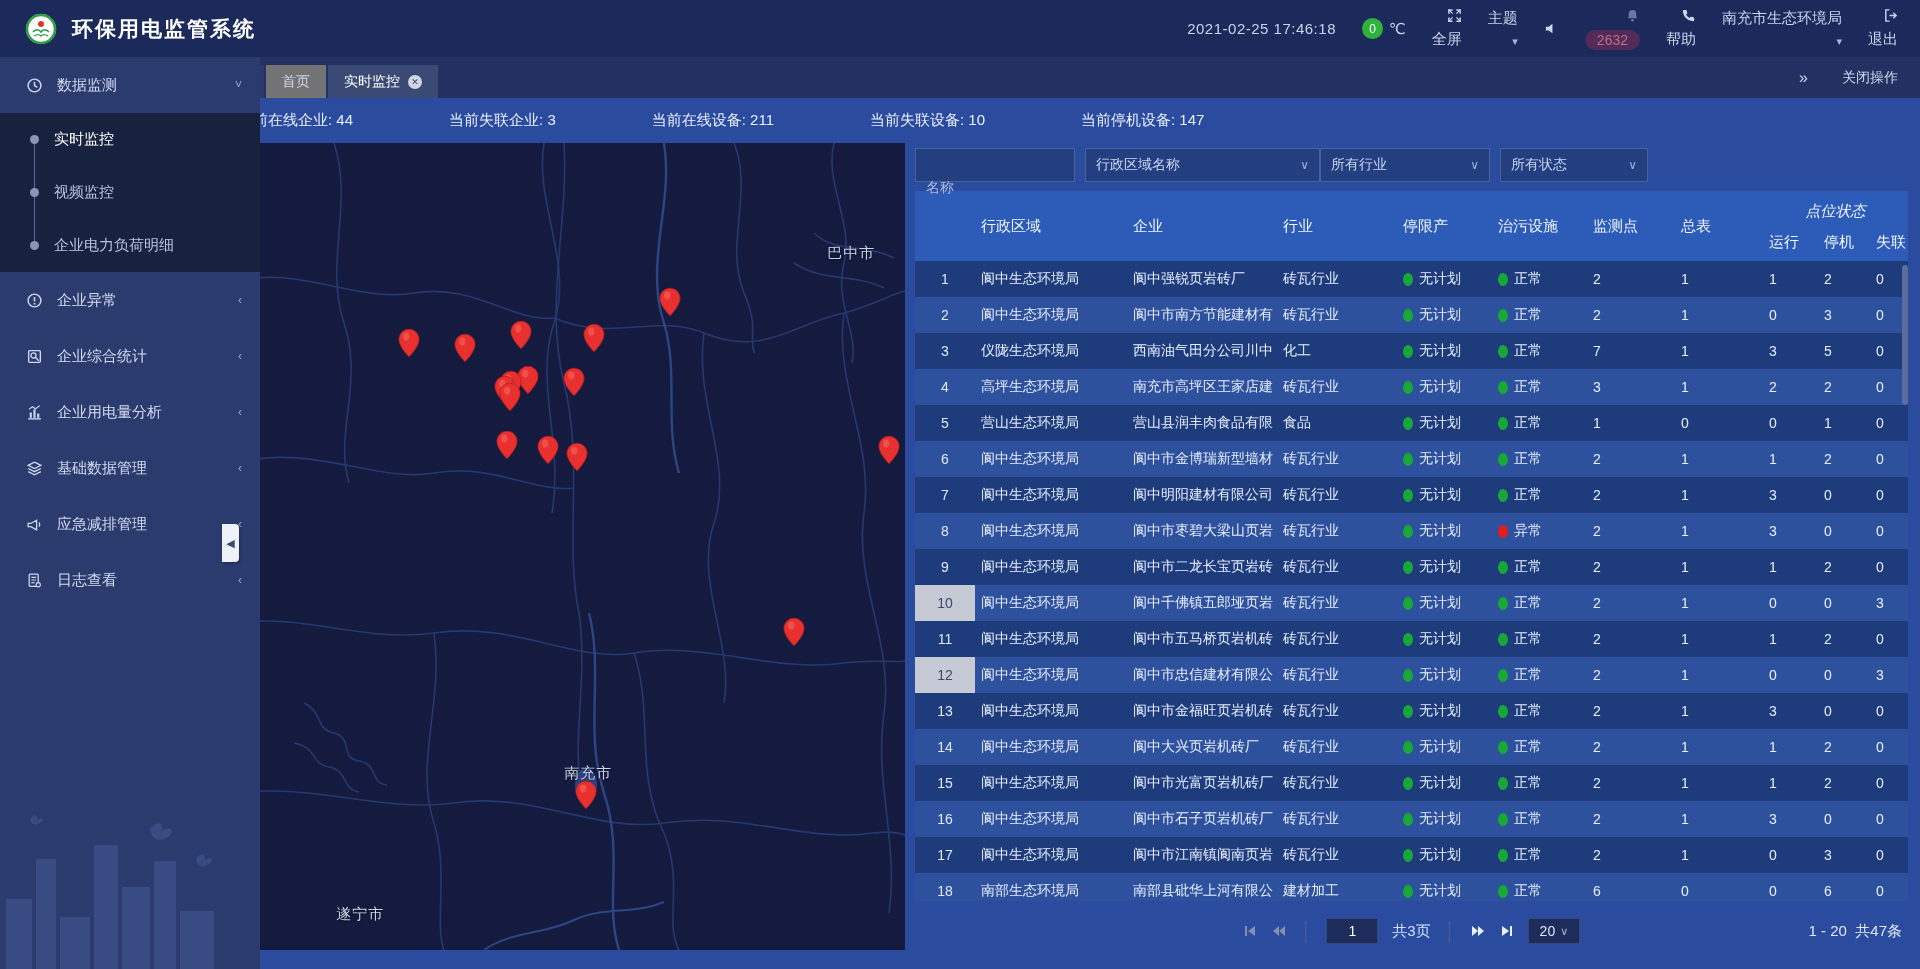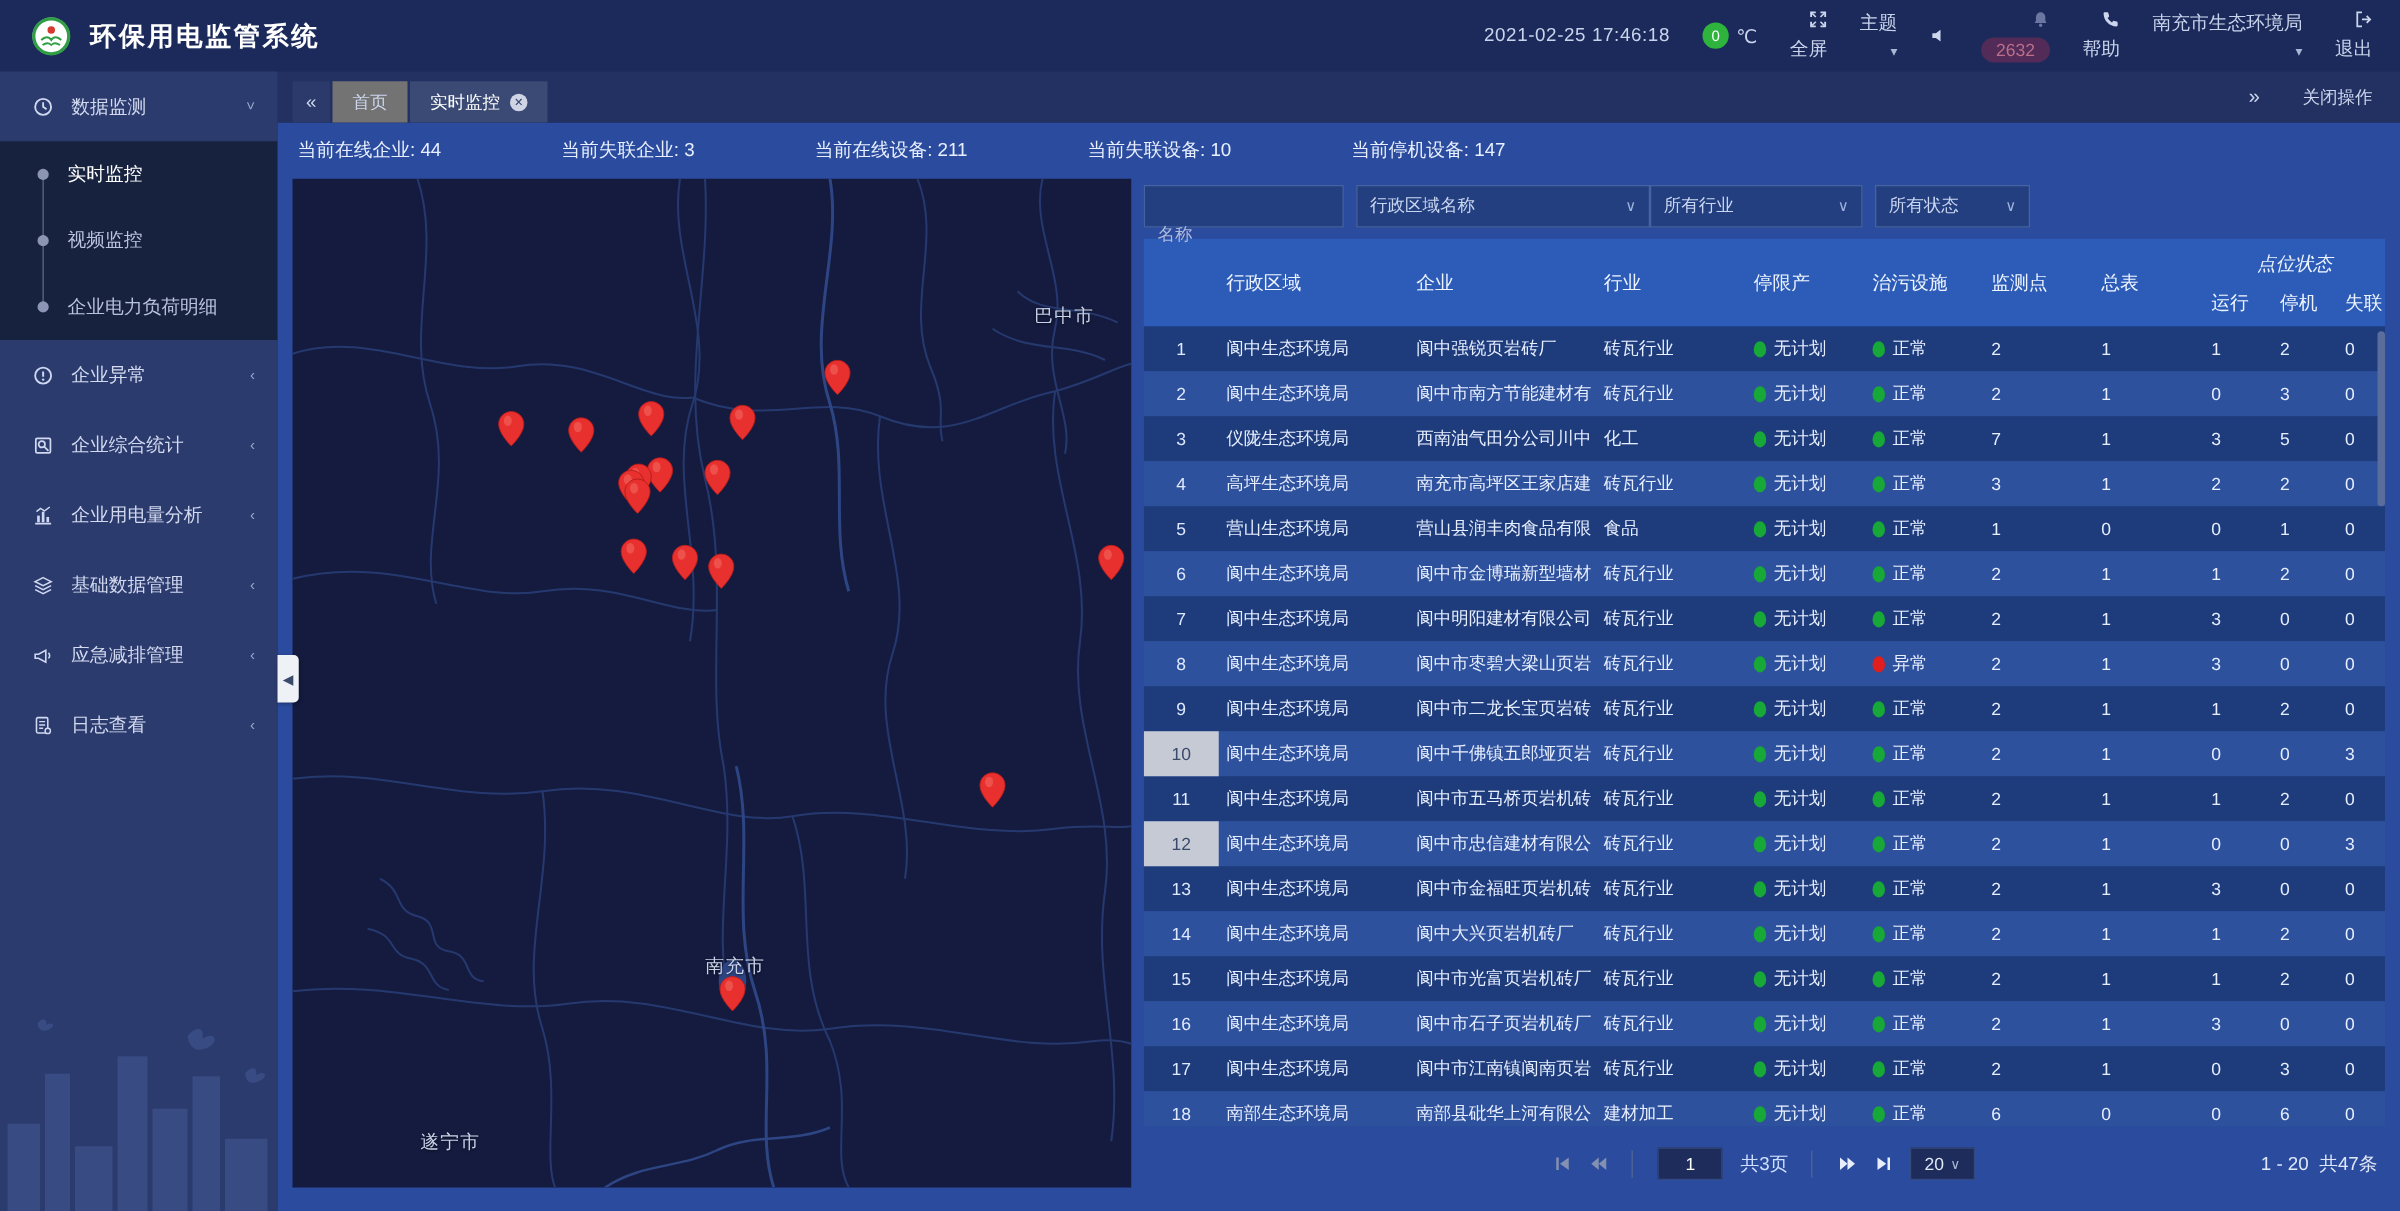--- a/index.html
+++ b/index.html
@@ -18,21 +18,21 @@
   .temp { display:flex; align-items:center; gap:6px; }
   .temp-circle { width:21px; height:21px; border-radius:50%; background:#2eb33c; color:#fff;
     font-size:12px; display:flex; align-items:center; justify-content:center; }
   .tb-item { display:flex; align-items:flex-end; gap:7px; cursor:pointer;flex-direction:column; }
   .tb-item svg { display:block; }
   .caret { font-size:11px; color:#aab6d6; }
   .badge-pill { background:rgba(128,44,88,.55); color:#bb6f8a; border-radius:11px;
     padding:2px 12px; font-size:14px; }
 
   
-  .sidebar { position:absolute; left:0; top:57px; width:222px; bottom:0; background:#2c3b6e;
+  .sidebar { position:absolute; left:0; top:57px; width:260px; bottom:0; background:#2c3b6e;
     z-index:20; overflow:hidden; }
   .menu-item { height:56px; display:flex; align-items:center; padding:0 18px 0 26px;
     color:#d3daf0; font-size:15px; cursor:pointer; }
   .menu-item .mi-icon { margin-right:14px; display:flex; }
   .menu-item .chev { margin-left:auto; color:#9aa6c8; font-size:12px; }
   .submenu { position:relative; background:#17223f; }
   .subline { position:absolute; left:34px; top:22px; bottom:24px; width:1px; background:#5d6a91; }
   .subitem { height:53px; display:flex; align-items:center; padding-left:54px; color:#b9c3de;
     font-size:15px; position:relative; cursor:pointer; }
   .subitem::before { content:''; position:absolute; left:30px; top:50%; margin-top:-5px;
@@ -75,21 +75,21 @@
   .panel { position:absolute; left:693px; top:50px; width:993px; bottom:0; }
   .filter-row { display:flex; height:34px; margin-bottom:9px; }
   .f-field { background:#233f80; border:1px solid #44639f; height:34px; display:flex;
     align-items:center; padding:0 10px; color:#c9d6f0; font-size:14px; }
   .f-field input { background:transparent; border:none; outline:none; color:#fca5a5;
     font-size:14px; width:100%; font-family:inherit;margin-top:43px; }
   .f-field input::placeholder { color:#aebbdd; opacity:1; }
   .f-name { width:160px; }
   .f-region { width:235px; margin-left:10px; }
   .f-industry { width:170px; }
-  .f-status { width:124px; margin-left:10px; }
+  .f-status { width:148px; margin-left:10px; }
   .f-chev { margin-left:auto; color:#9fb3dd; font-size:12px; }
 
   .grid-cols { display:grid; grid-template-columns:60px 152px 150px 120px 95px 95px 88px 88px 55px 52px 1fr; }
   .thead { height:70px; background:#2c5cb7; color:#eef4ff; font-size:15px;
     grid-template-rows:32px 38px; }
   .th { grid-row:1/3; display:flex; align-items:center; padding-left:6px; }
   .th-group { grid-column:9/12; grid-row:1; display:flex; align-items:flex-end;
     justify-content:center; font-style:italic; padding-bottom:2px;margin-top:16px; }
   .th-sub { grid-row:2; display:flex; align-items:center; padding-left:6px; }
 

